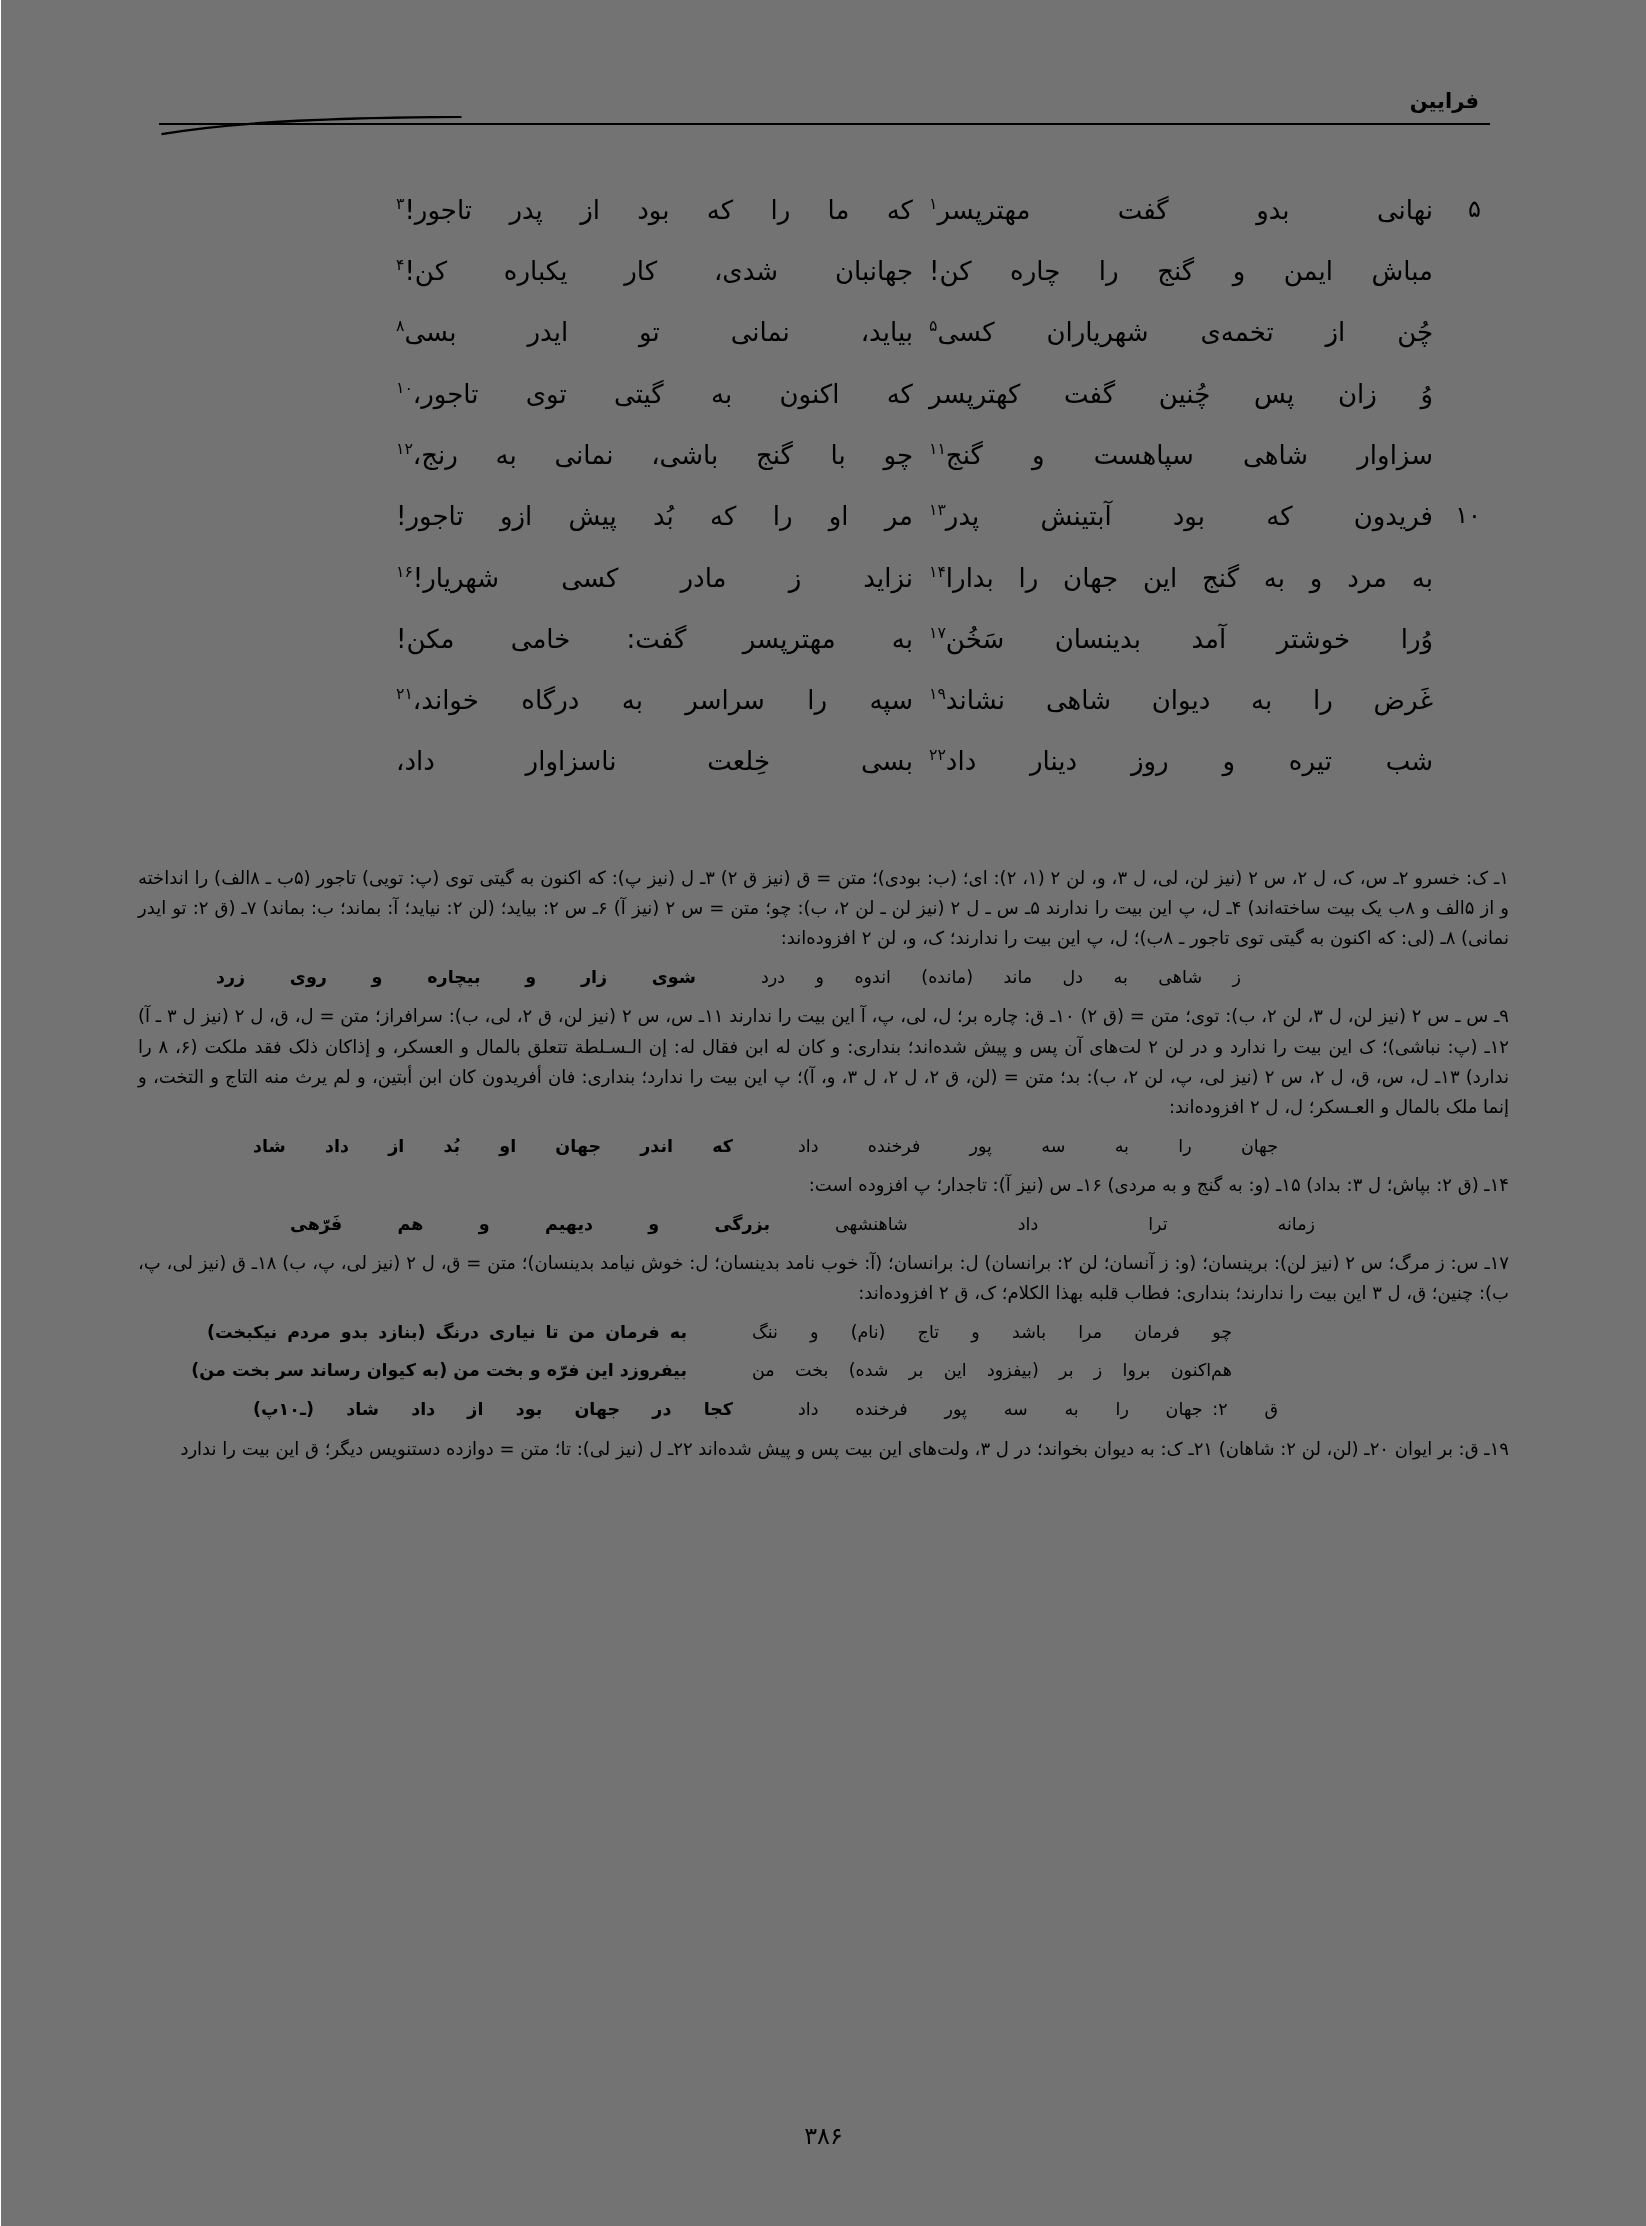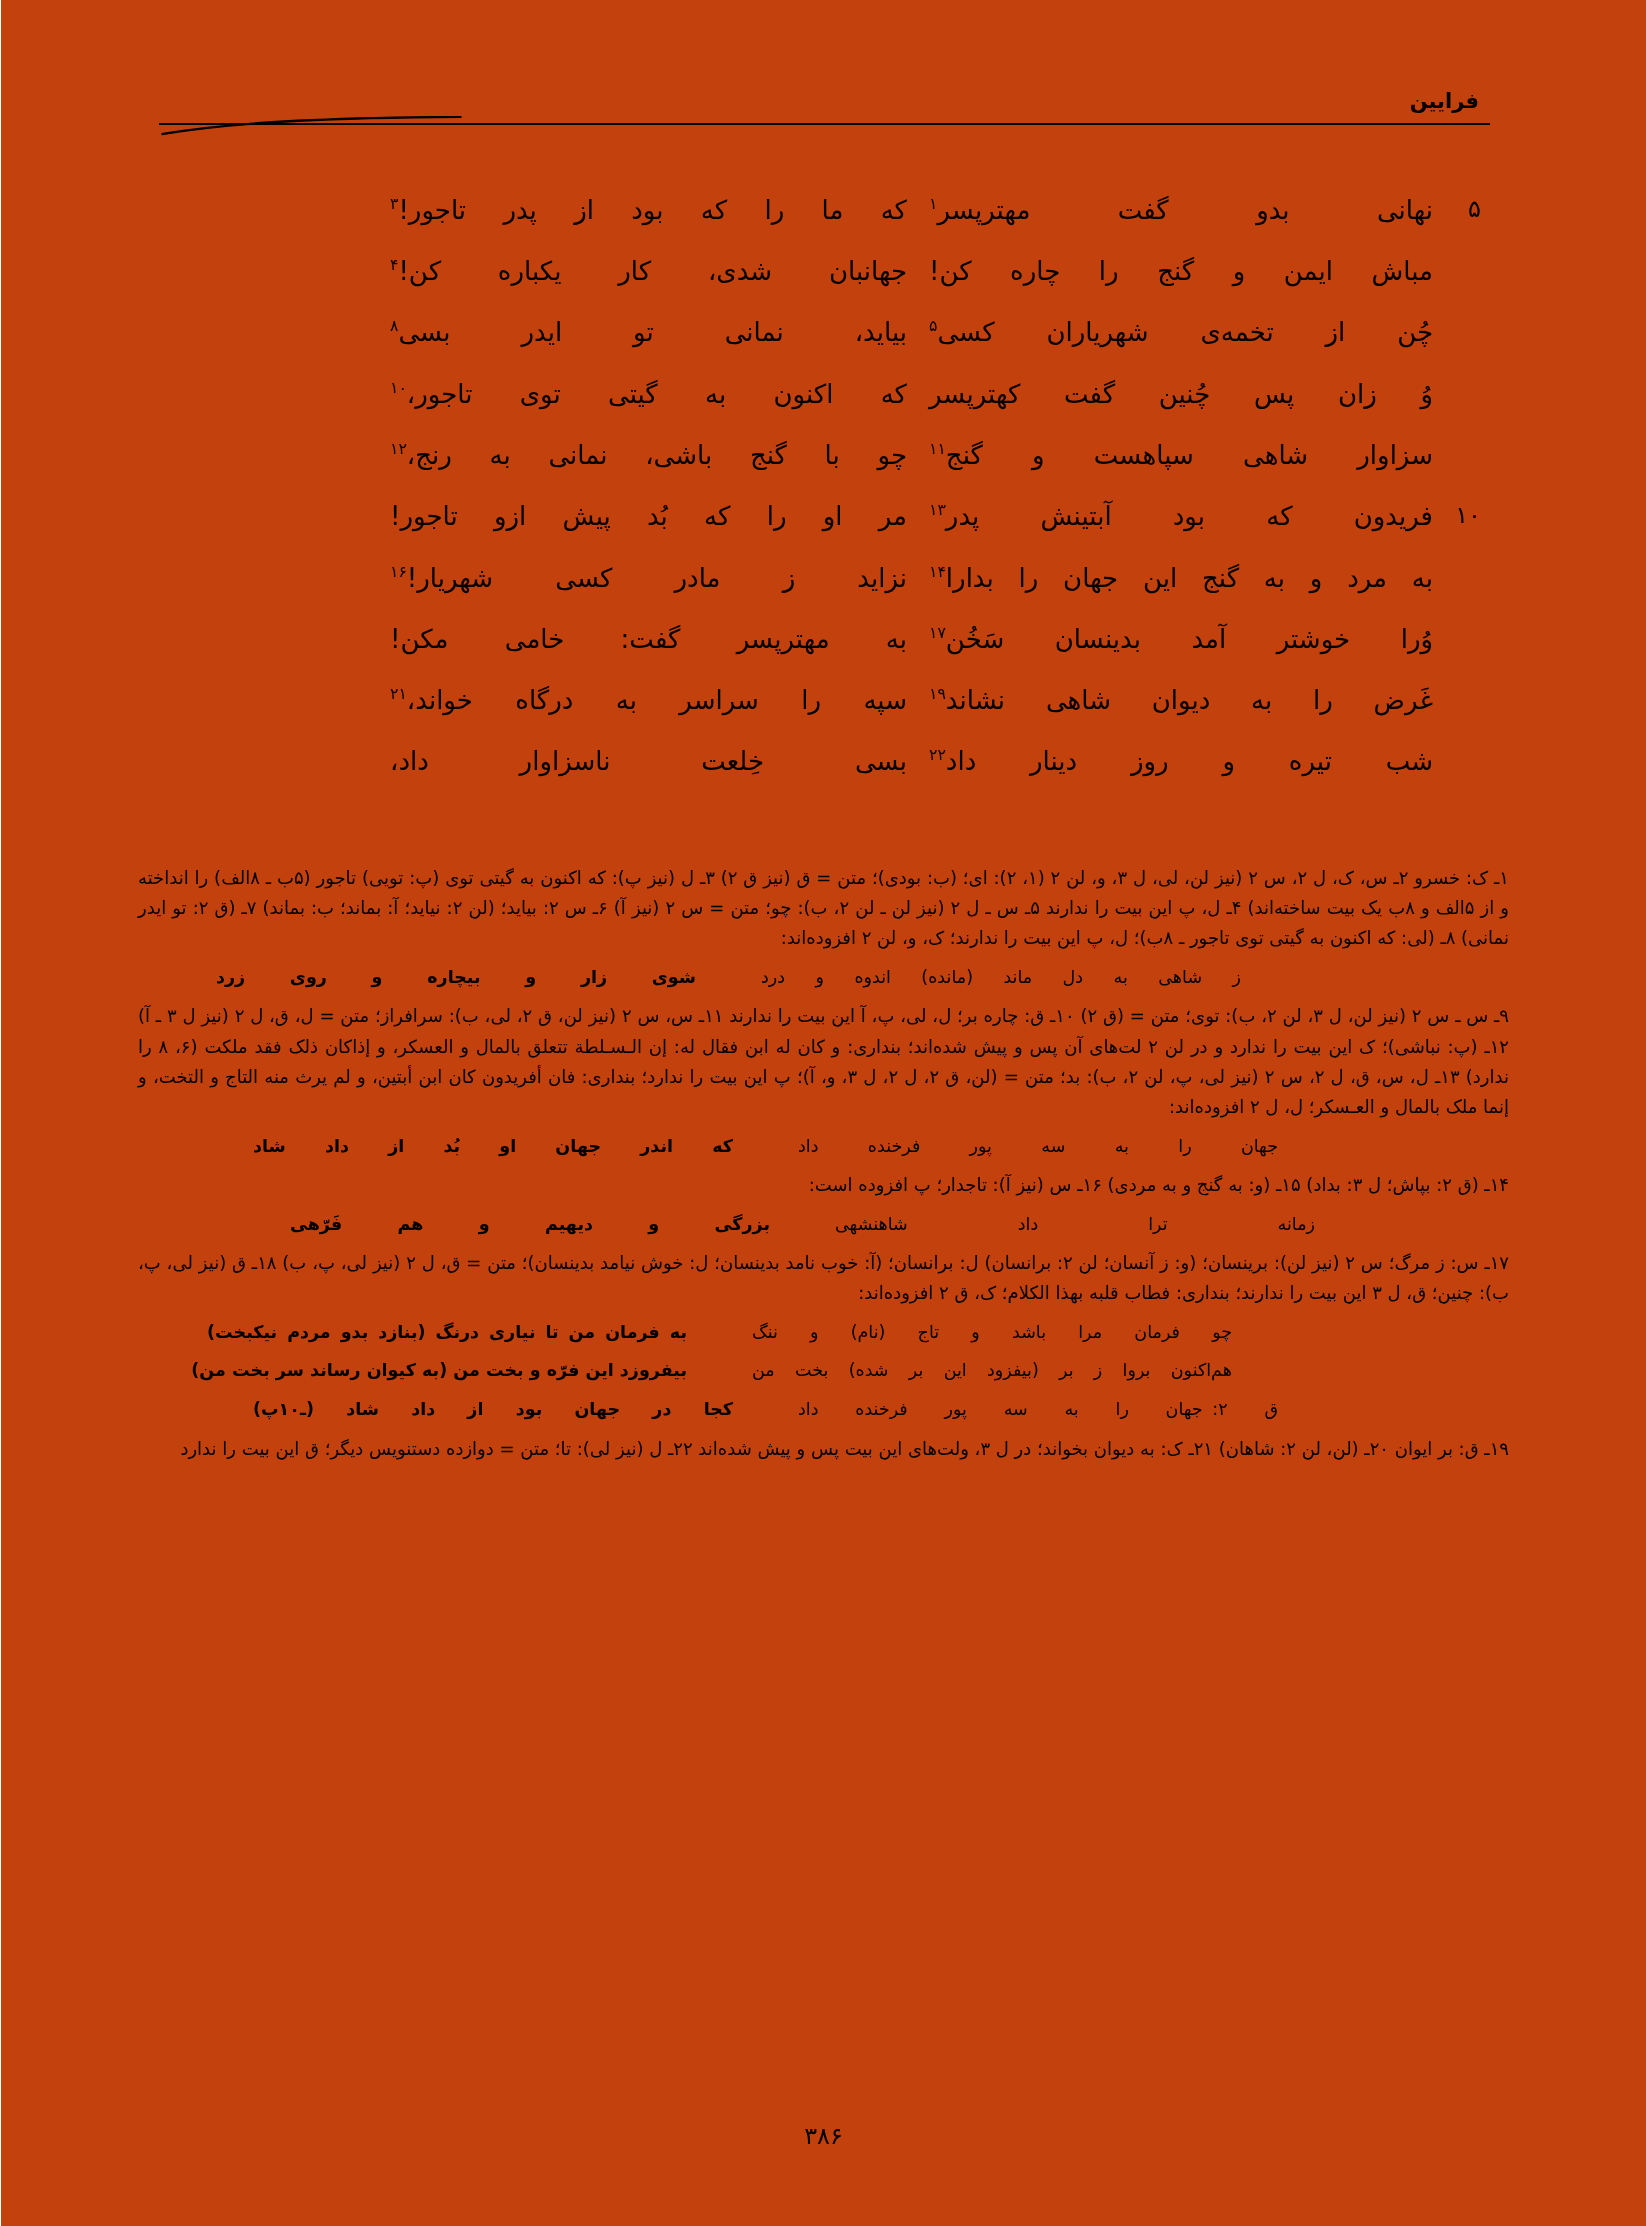--- a/index.html
+++ b/index.html
@@ -4,21 +4,21 @@
 <title>Shahnameh critical edition page</title>
 <style>
   html,body{margin:0;padding:0;background:#ffffff;}
   body{
     width:1647px;height:2226px;
     font-family:"DejaVu Sans","Liberation Sans",sans-serif;
     color:#000000;
     position:relative;
     overflow:hidden;
   }
-  .page{position:absolute;inset:0;background:#c2410c;}
+  .page{position:absolute;inset:0;background:#737373;}
 
   
   .runhead{
     position:absolute;top:89px;right:168px;
     font-size:21px;font-weight:bold;letter-spacing:0px;
     direction:rtl;
   }
   .head-rule{
     position:absolute;top:123px;left:159px;width:1331px;height:0;
     border-top:2.8px solid #000;
@@ -52,21 +52,21 @@
     flex:0 0 504px;
     width:504px;
     font-size:26px;
     line-height:1.52;
     direction:rtl;
     text-align:justify;
     text-align-last:justify;
     white-space:nowrap;
     padding-top:1.8px;
   }
-  .hemi.right{margin-left:22px;}
+  .hemi.right{margin-left:16px;}
   .hemi.left{flex:0 0 517px;width:517px;margin-left:40px;}
   sup{
     font-size:15.7px;
     vertical-align:super;
     line-height:0;
     font-weight:normal;
   }
 
   
   .apparatus{

